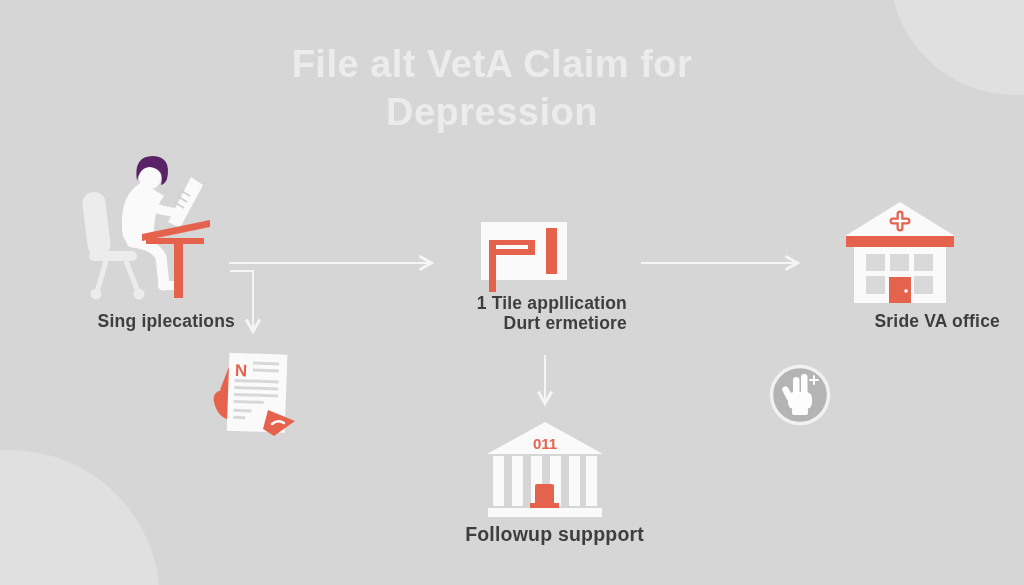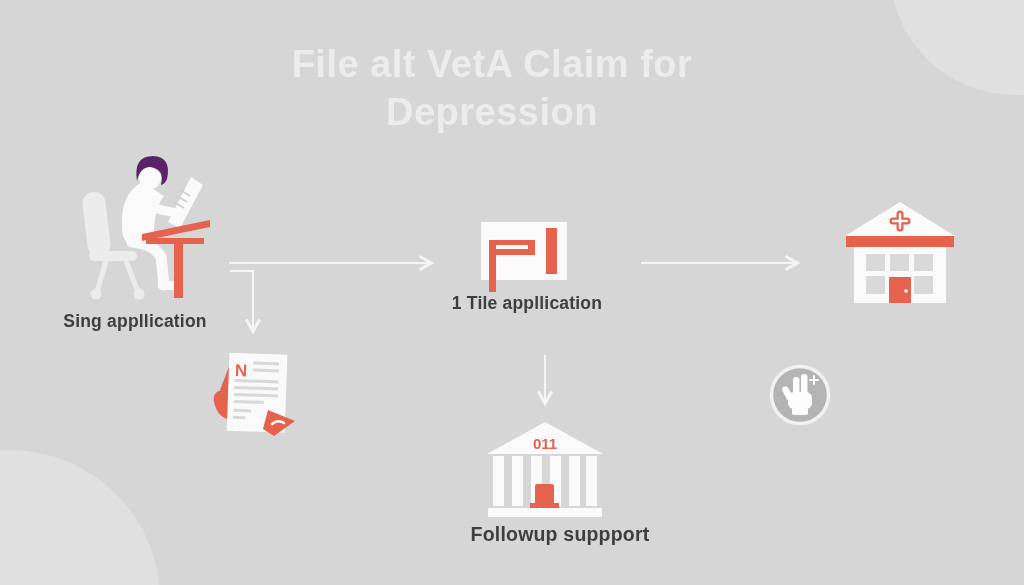--- a/index.html
+++ b/index.html
@@ -11,21 +11,21 @@
   html,body{margin:0;padding:0}
   .stage{position:relative;width:1024px;height:585px;overflow:hidden;
          background:var(--background);font-family:"Liberation Sans",sans-serif}
   .decor{position:absolute;border-radius:50%;background:var(--decor-circle)}
   .decor.tr{left:890px;top:-155px;width:250px;height:250px}
   .decor.bl{left:-140px;top:450px;width:300px;height:300px}
   .title{position:absolute;left:92px;top:40px;width:800px;text-align:center;
          color:var(--title-text);font-size:38px;font-weight:700;line-height:48px;
          letter-spacing:.5px}
   .label{position:absolute;color:var(--label-text);font-size:17.5px;font-weight:600;
-         text-align:center;letter-spacing:.2px;line-height:20px}
+         text-align:right;letter-spacing:.2px;line-height:20px}
   .label.lg{font-size:19.5px}
   .icon{position:absolute}
   .arrows{position:absolute;left:0;top:0;pointer-events:none}
   .arrow-stroke{stroke:var(--arrow)}
   .fa{fill:var(--accent)} .fw{fill:var(--white-shape)} .fg{fill:var(--window-gray)}
   .fc{fill:var(--chair-gray)} .fh{fill:var(--hair-purple)} .fdl{fill:var(--doc-line)}
   .sc{stroke:var(--chair-gray)} .swd{stroke:var(--white-shape)}
   .bank-num{fill:var(--accent);font-size:15px;font-weight:700;
             font-family:"Liberation Sans",sans-serif}
   .doc-n{fill:var(--accent);font-size:17px;font-weight:700;
@@ -168,24 +168,26 @@
       <rect x="32" y="10" width="6.5" height="22" rx="3.2"></rect>
       <rect x="15" y="22" width="6.5" height="15" rx="3.2" transform="rotate(-28 18 29)"></rect>
       <rect x="23" y="43" width="16" height="8" rx="2"></rect>
     </g>
     <g stroke="#fdfdfd" stroke-width="2" stroke-linecap="round">
       <line x1="45" y1="12" x2="45" y2="20"></line>
       <line x1="41" y1="16" x2="49" y2="16"></line>
     </g>
   </svg>
 
-  <div class="label" style="left:35px;top:311px;width:200px">Sing appllication</div>
+  <div class="label" style="left:35px;top:311px;width:200px">Sing iplecations</div>
 
   <div class="label" style="left:427px;top:293px;width:200px">
     <div>1 Tile appllication</div>
+    <div>Durt ermetiore</div>
   </div>
 
+  <div class="label" style="left:800px;top:311px;width:200px">Sride VA office</div>
 
 
-  <div class="label lg" style="left:460px;top:524px;width:200px">Followup suppport</div>
+  <div class="label lg" style="left:444px;top:524px;width:200px">Followup suppport</div>
 
 
 </div>
 
 </body></html>

